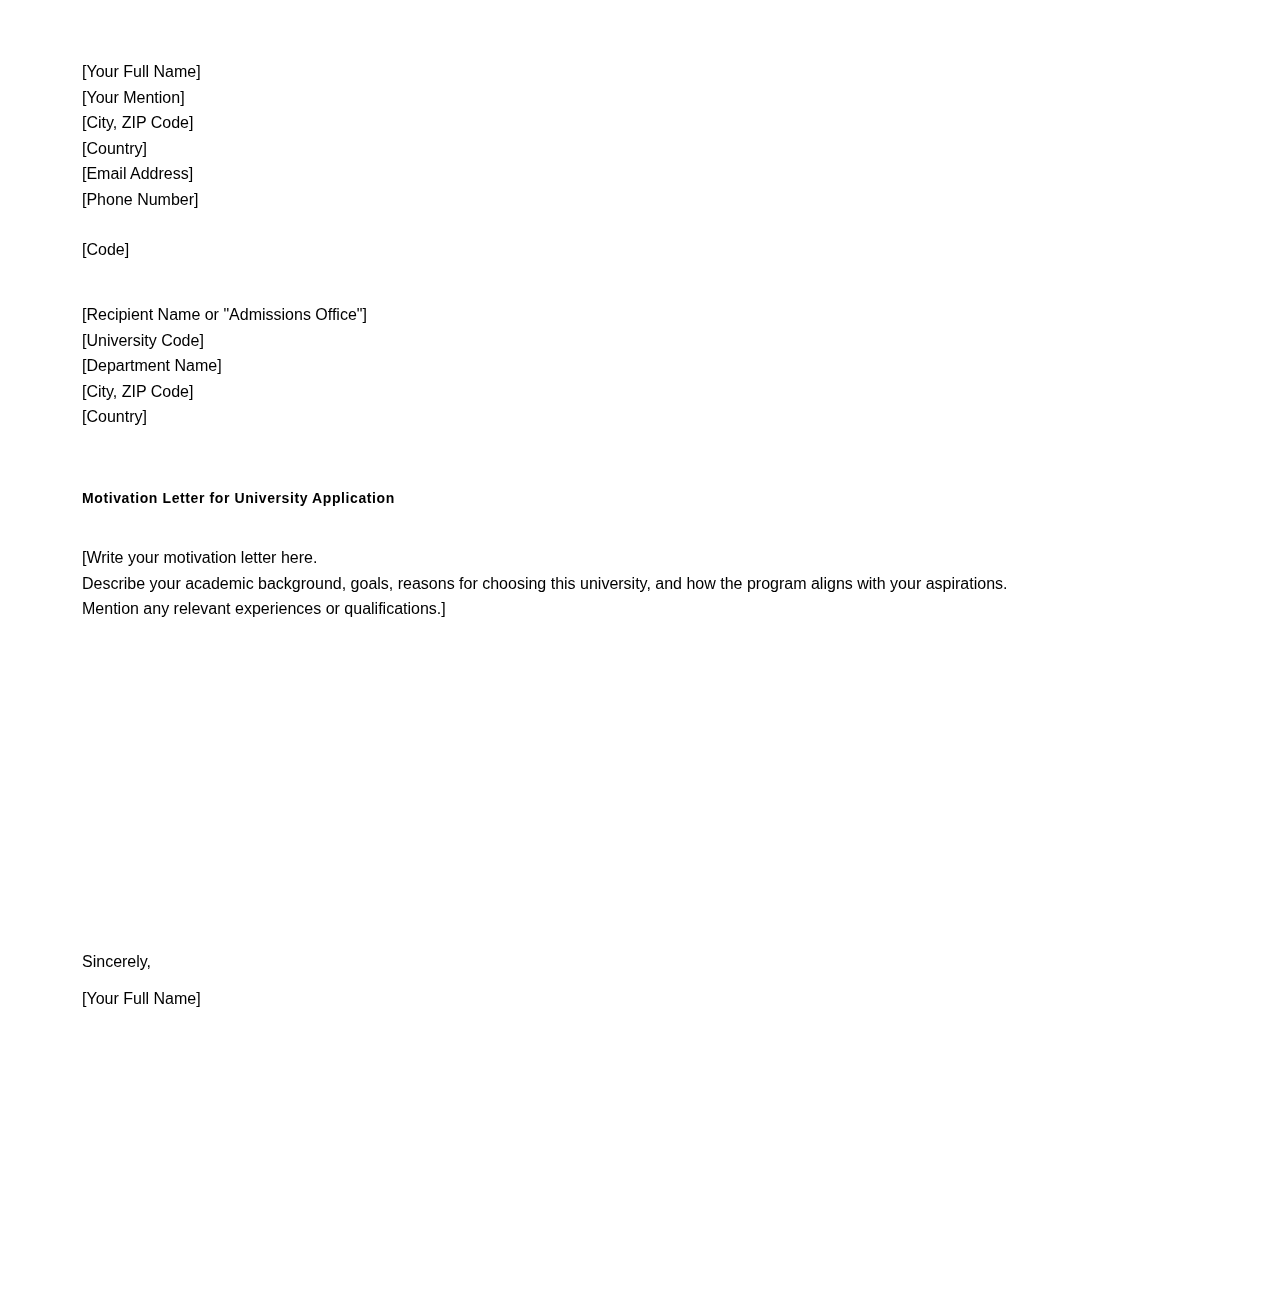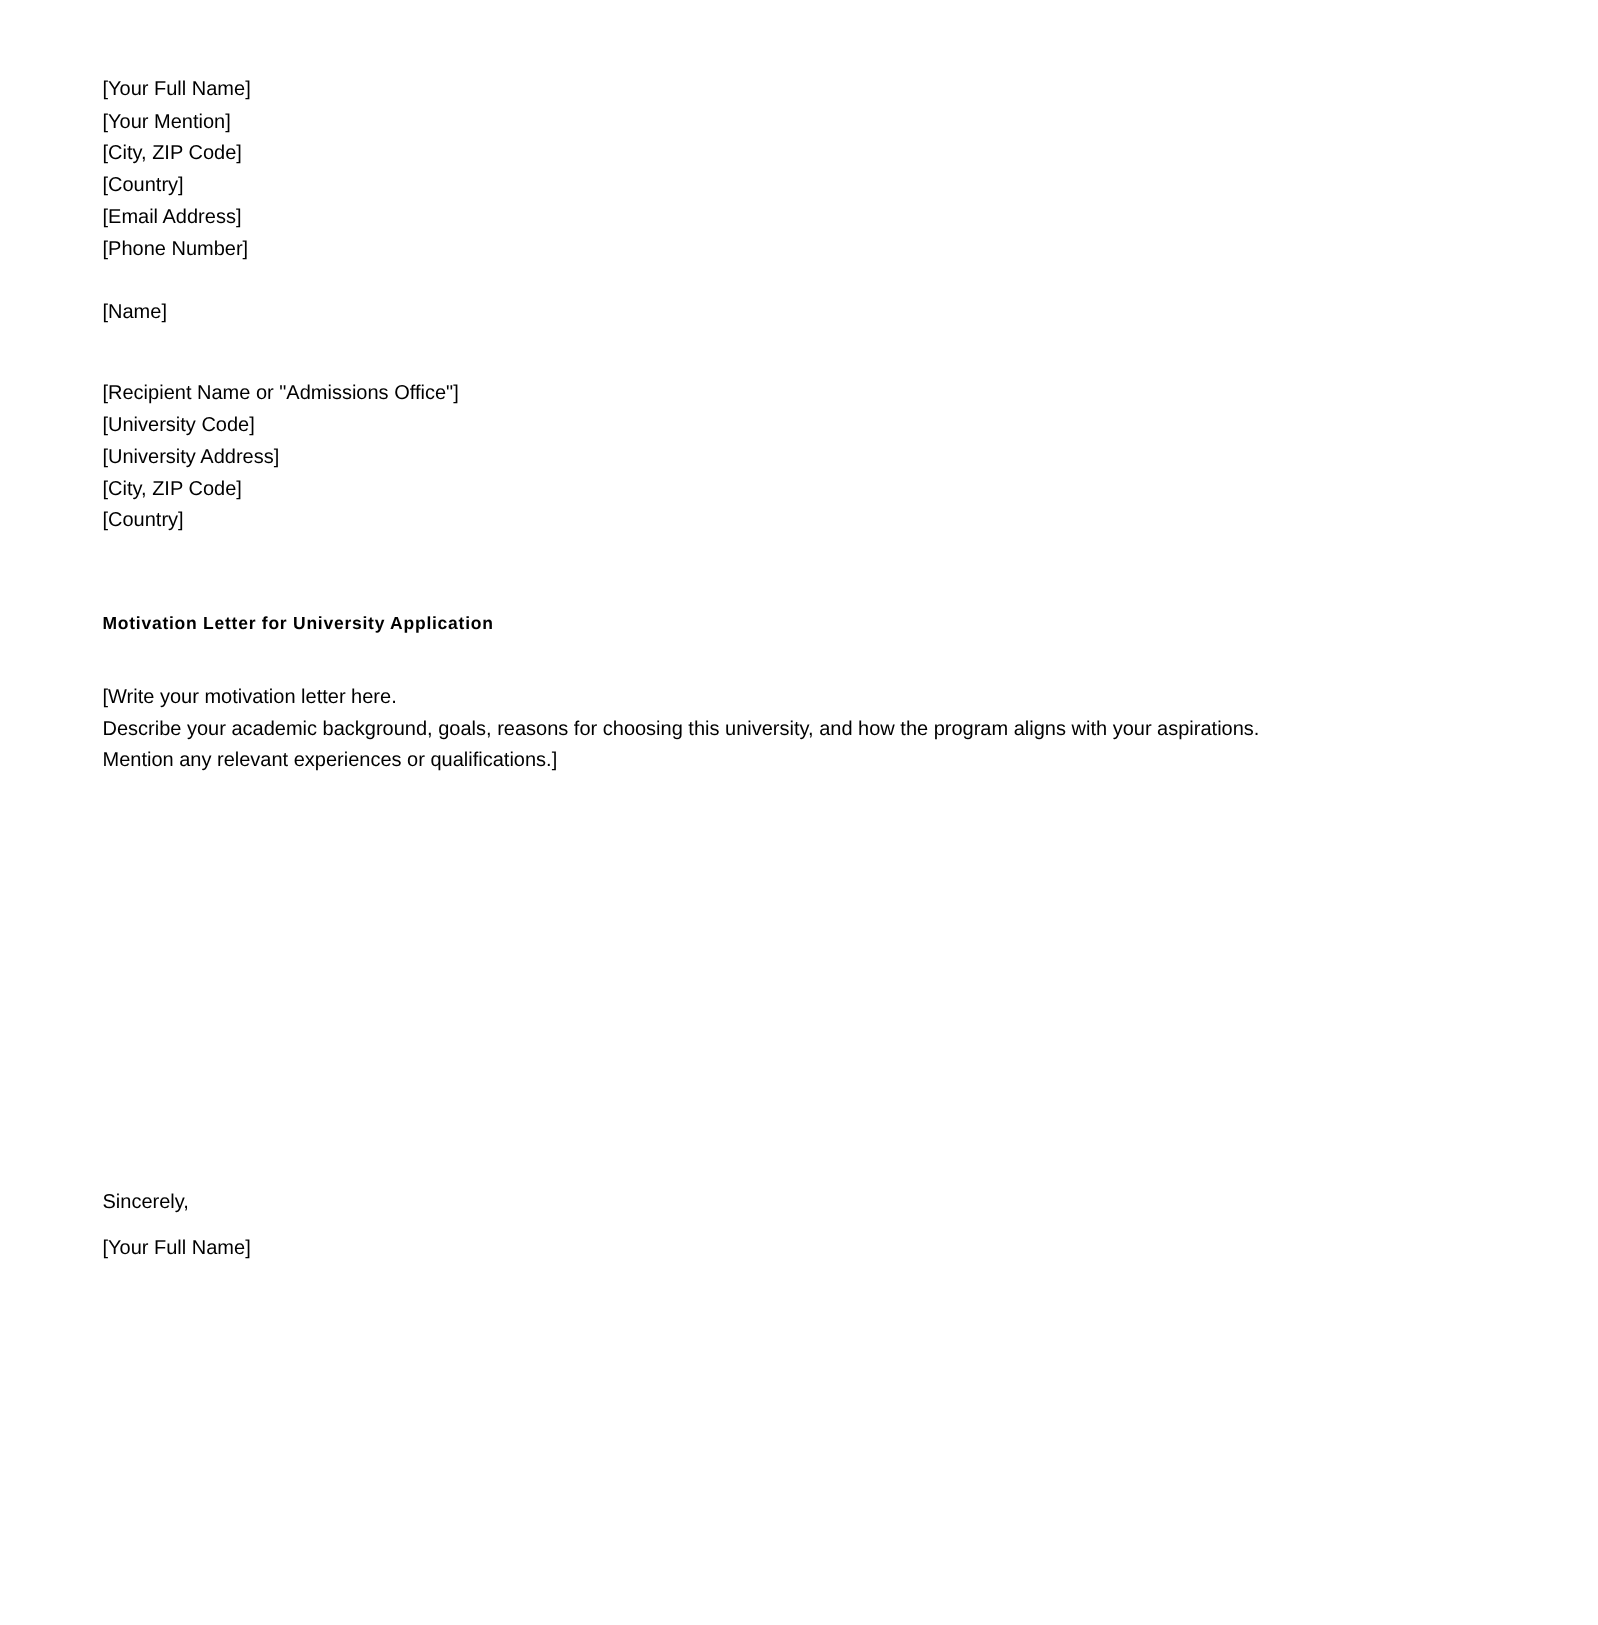--- a/index.html
+++ b/index.html
@@ -55,27 +55,27 @@
   <div class="block sender">
     <span class="line">[Your Full Name]</span>
     <span class="line">[Your Mention]</span>
     <span class="line">[City, ZIP Code]</span>
     <span class="line">[Country]</span>
     <span class="line">[Email Address]</span>
     <span class="line">[Phone Number]</span>
   </div>
 
   <div class="block date">
-    <span class="line">[Name]</span>
+    <span class="line">[Code]</span>
   </div>
 
   <div class="block recipient">
     <span class="line">[Recipient Name or "Admissions Office"]</span>
     <span class="line">[University Code]</span>
-    <span class="line">[University Address]</span>
+    <span class="line">[Department Name]</span>
     <span class="line">[City, ZIP Code]</span>
     <span class="line">[Country]</span>
   </div>
 
   <h1 class="block heading">Motivation Letter for University Application</h1>
 
   <div class="block body-text">
     <span class="line">[Write your motivation letter here.</span>
     <span class="line">Describe your academic background, goals, reasons for choosing this university, and how the program aligns with your aspirations.</span>
     <span class="line">Mention any relevant experiences or qualifications.]</span>

